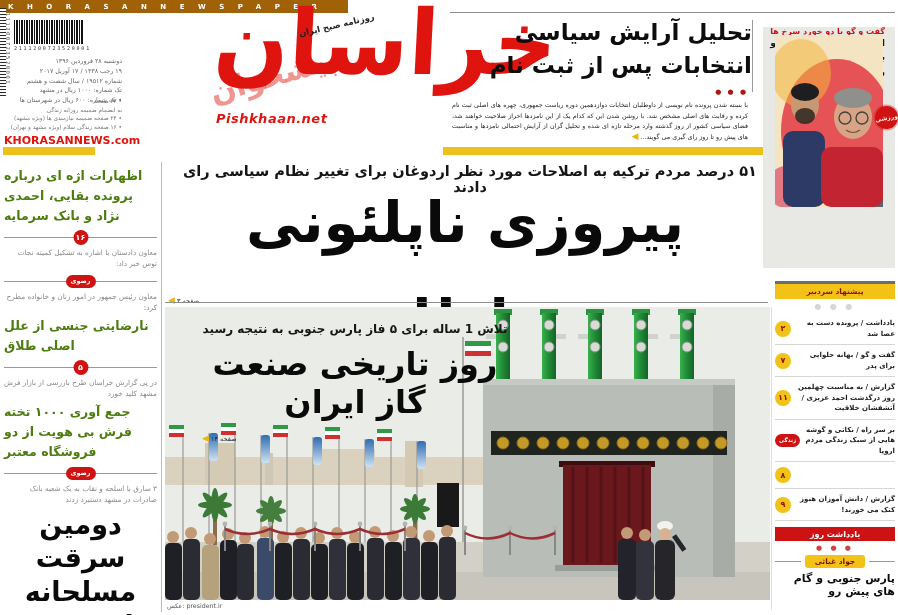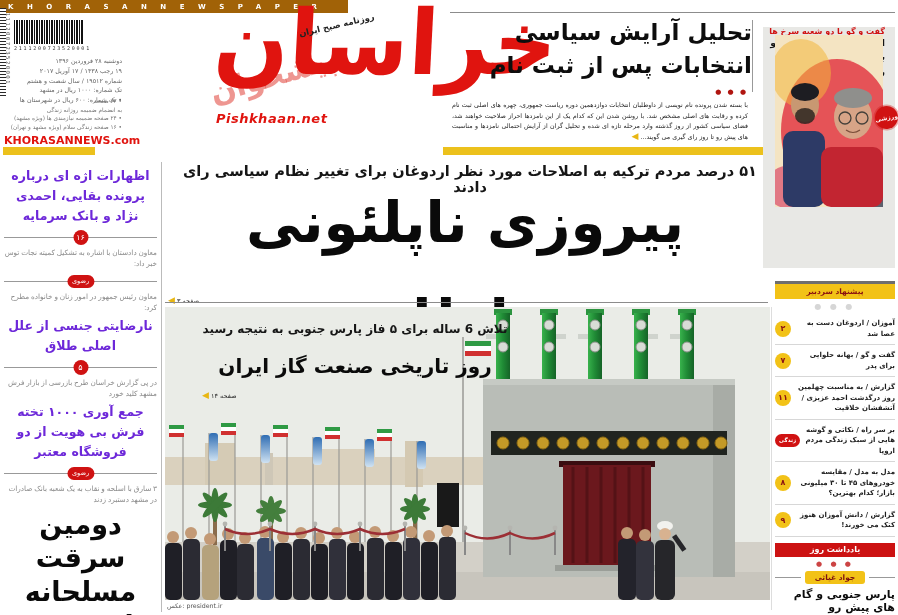--- a/index.html
+++ b/index.html
@@ -47,34 +47,34 @@
 
   
   .lead-kicker{left:180px;top:163px;width:580px;text-align:center;font-size:14.5px;font-weight:bold;color:#161616;}
   .lead-headline{left:163px;top:174px;width:604px;text-align:center;font-size:56px;font-weight:bold;color:#0a0a0a;line-height:1.75;}
   .pm{display:inline-flex;align-items:center;gap:2px;direction:ltr;}
   .pm-arrow{color:#e8b613;font-size:9px;line-height:1;}
   .pm-label{font-size:6.5px;font-weight:normal;color:#222;}
 
   
   .left-col{left:4px;top:166px;width:153px;}
-  .lc-title{font-size:12.5px;font-weight:bold;text-align:center;line-height:1.6;color:#6d28d9;direction:rtl;}
-  .lc-kicker{font-size:7.3px;color:#8a8a8a;text-align:right;line-height:1.5;margin-bottom:2px;direction:rtl;font-family:Liberation Serif, serif;}
+  .lc-title{font-size:12.5px;font-weight:bold;text-align:left;line-height:1.6;color:#4d7c0f;direction:rtl;}
+  .lc-kicker{font-size:7.3px;color:#8a8a8a;text-align:right;line-height:1.5;margin-bottom:2px;direction:rtl;}
   .lc-sep{position:relative;height:15px;margin:4px 0 3px;}
   .lc-line{position:absolute;left:0;right:0;top:7px;height:1px;background:#999;}
   .lc-badge{position:absolute;left:50%;top:0;transform:translateX(-50%);min-width:15px;height:15px;border-radius:50%;
-      background:#cf1212;color:#fff;font-size:8px;font-weight:normal;display:flex;align-items:center;justify-content:center;}
+      background:#cf1212;color:#fff;font-size:8px;font-weight:bold;display:flex;align-items:center;justify-content:center;}
   .lc-badge.pill{border-radius:7px;font-size:6.5px;padding:0 5px;height:13px;top:1px;}
   .lc-big{font-size:27px;font-weight:bold;text-align:center;line-height:1.25;color:#0a0a0a;direction:rtl;margin-top:2px;}
 
   
   .photo{left:165px;top:307px;width:605px;height:293px;}
   .photo-overlay{left:190px;top:322px;width:330px;text-align:center;}
   .ph-kicker{font-size:12px;font-weight:bold;color:#161616;direction:rtl;}
-  .ph-headline{font-size:20px;font-weight:bold;color:#0a0a0a;direction:rtl;margin-top:18px;}
+  .ph-headline{font-size:32px;font-weight:bold;color:#0a0a0a;direction:rtl;margin-top:9px;}
   .ph-marker{text-align:left;margin-top:5px;margin-left:12px;}
   .photo-credit{left:167px;top:602px;font-size:6.3px;color:#555;direction:ltr;}
 
   
   .sidebar{left:775px;top:281px;width:120px;}
   .sb-prebar{height:3px;background:#6e6e6e;}
   .sb-gold{height:15px;background:#f2c217;color:#8a1010;font-size:7.5px;font-weight:bold;
       display:flex;align-items:center;justify-content:center;}
   .sb-dots{text-align:center;color:#d6d6d6;font-size:8px;letter-spacing:3px;margin:3px 0 2px;}
   .sb-item{display:flex;align-items:center;gap:5px;padding:5px 0;border-bottom:1px solid #d7d7d7;}
@@ -147,21 +147,21 @@
       <ellipse cx="30" cy="70" rx="14" ry="17" fill="#c89872"></ellipse>
       <ellipse cx="30" cy="57" rx="14" ry="9" fill="#1d1d22"></ellipse>
       <ellipse cx="30" cy="81" rx="10" ry="8" fill="#2b2420" opacity=".85"></ellipse>
       <rect x="46" y="112" width="62" height="60" rx="10" fill="#c22531"></rect>
       <ellipse cx="78" cy="82" rx="19" ry="22" fill="#d7a487"></ellipse>
       <ellipse cx="78" cy="63" rx="19" ry="10" fill="#8f8f8c"></ellipse>
       <circle cx="70" cy="83" r="6" fill="none" stroke="#44403a" stroke-width="1.3"></circle>
       <circle cx="87" cy="83" r="6" fill="none" stroke="#44403a" stroke-width="1.3"></circle>
       <path d="M71,95 Q78,100 85,95" fill="none" stroke="#7a4e3a" stroke-width="1.2"></path>
     </svg>
-    <div class="pbox-kicker fa">گفت و گو با دو شعبه سرخ ها</div>
+    <div class="pbox-kicker fa">گفت و گو با دو خورد سرخ ها</div>
     <div class="pbox-title fa">از وضعیت قرارداد برانکو با پرسپولیس تا رکوردشکنی طارمی</div>
   </div>
   <div class="abs pbox-badge fa">ورزشی</div>
 
   <div class="abs lead-kicker fa">۵۱ درصد مردم ترکیه به اصلاحات مورد نظر اردوغان برای تغییر نظام سیاسی رای دادند</div>
   <div class="abs lead-headline fa">پیروزی ناپلئونی سلطان</div>
   <div class="abs" style="left:168px;top:288px;">
     <span class="pm">
         <span class="pm-arrow">◀</span>
         <span class="pm-label fa">صفحه ۳</span>
@@ -436,57 +436,56 @@
         <circle cx="195" cy="217" r="2.4"></circle>
           <circle cx="240" cy="217" r="2.4"></circle>
           <circle cx="300" cy="221" r="2.4"></circle>
         <circle cx="345" cy="221" r="2.4"></circle>
           <circle cx="390" cy="221" r="2.4"></circle>
       </g>
       <path d="M60,222 Q82,232 105,222 Q127,232 150,222 Q172,232 195,222 Q217,232 240,222" fill="none" stroke="#9c2f35" stroke-width="2.5"></path>
       <path d="M300,226 Q322,237 345,226 Q367,237 390,226" fill="none" stroke="#9c2f35" stroke-width="2.5"></path>
     </svg>
     <div class="abs photo-overlay" style="left:25px;top:15px;">
-      <div class="ph-kicker">تلاش 6 ساله برای ۵ فاز پارس جنوبی به نتیجه رسید</div>
+      <div class="ph-kicker">تلاش 1 ساله برای ۵ فاز پارس جنوبی به نتیجه رسید</div>
       <div class="ph-headline">روز تاریخی صنعت گاز ایران</div>
       <div class="ph-marker">
         <span class="pm">
             <span class="pm-arrow">◀</span>
             <span class="pm-label fa">صفحه ۱۴</span>
           </span>
       </div>
     </div>
   </div>
   <div class="abs photo-credit">عکس: president.ir</div>
 
   <div class="rule-v" style="left:771px;top:307px;height:303px;background:#ddd;"></div>
   <div class="abs sidebar">
     <div class="sb-prebar"></div>
     <div class="sb-gold fa">پیشنهاد سردبیر</div>
     <div class="sb-dots">● ● ●</div>
 
     <div class="sb-item">
       <span class="sb-badge">۲</span>
-      <span class="sb-text">آموزان / اردوغان دست به عصا شد</span>
+      <span class="sb-text">یادداشت / پرونده دست به عصا شد</span>
     </div>
     <div class="sb-item">
       <span class="sb-badge">۷</span>
       <span class="sb-text">گفت و گو / بهانه حلوایی برای پدر</span>
     </div>
     <div class="sb-item">
       <span class="sb-badge">۱۱</span>
       <span class="sb-text">گزارش / به مناسبت چهلمین روز درگذشت احمد عزیزی / آتشفشان خلاقیت</span>
     </div>
     <div class="sb-item">
       <span class="sb-badge section fa">زندگی</span>
       <span class="sb-text">بر سر راه / نکاتی و گوشه هایی از سبک زندگی مردم اروپا</span>
     </div>
     <div class="sb-item">
       <span class="sb-badge">۸</span>
-      <span class="sb-text">مدل به مدل / مقایسه خودروهای ۴۵ تا ۳۰ میلیونی بازار؛ کدام بهترین؟</span>
     </div>
     <div class="sb-item">
       <span class="sb-badge">۹</span>
       <span class="sb-text">گزارش / دانش آموزان هنوز کتک می خورند!</span>
     </div>
 
     <div class="sb-red fa">یادداشت روز</div>
     <div class="sb-reddots">● ● ●</div>
     <div class="sb-author-row">
       <span class="sb-author-line"></span>

